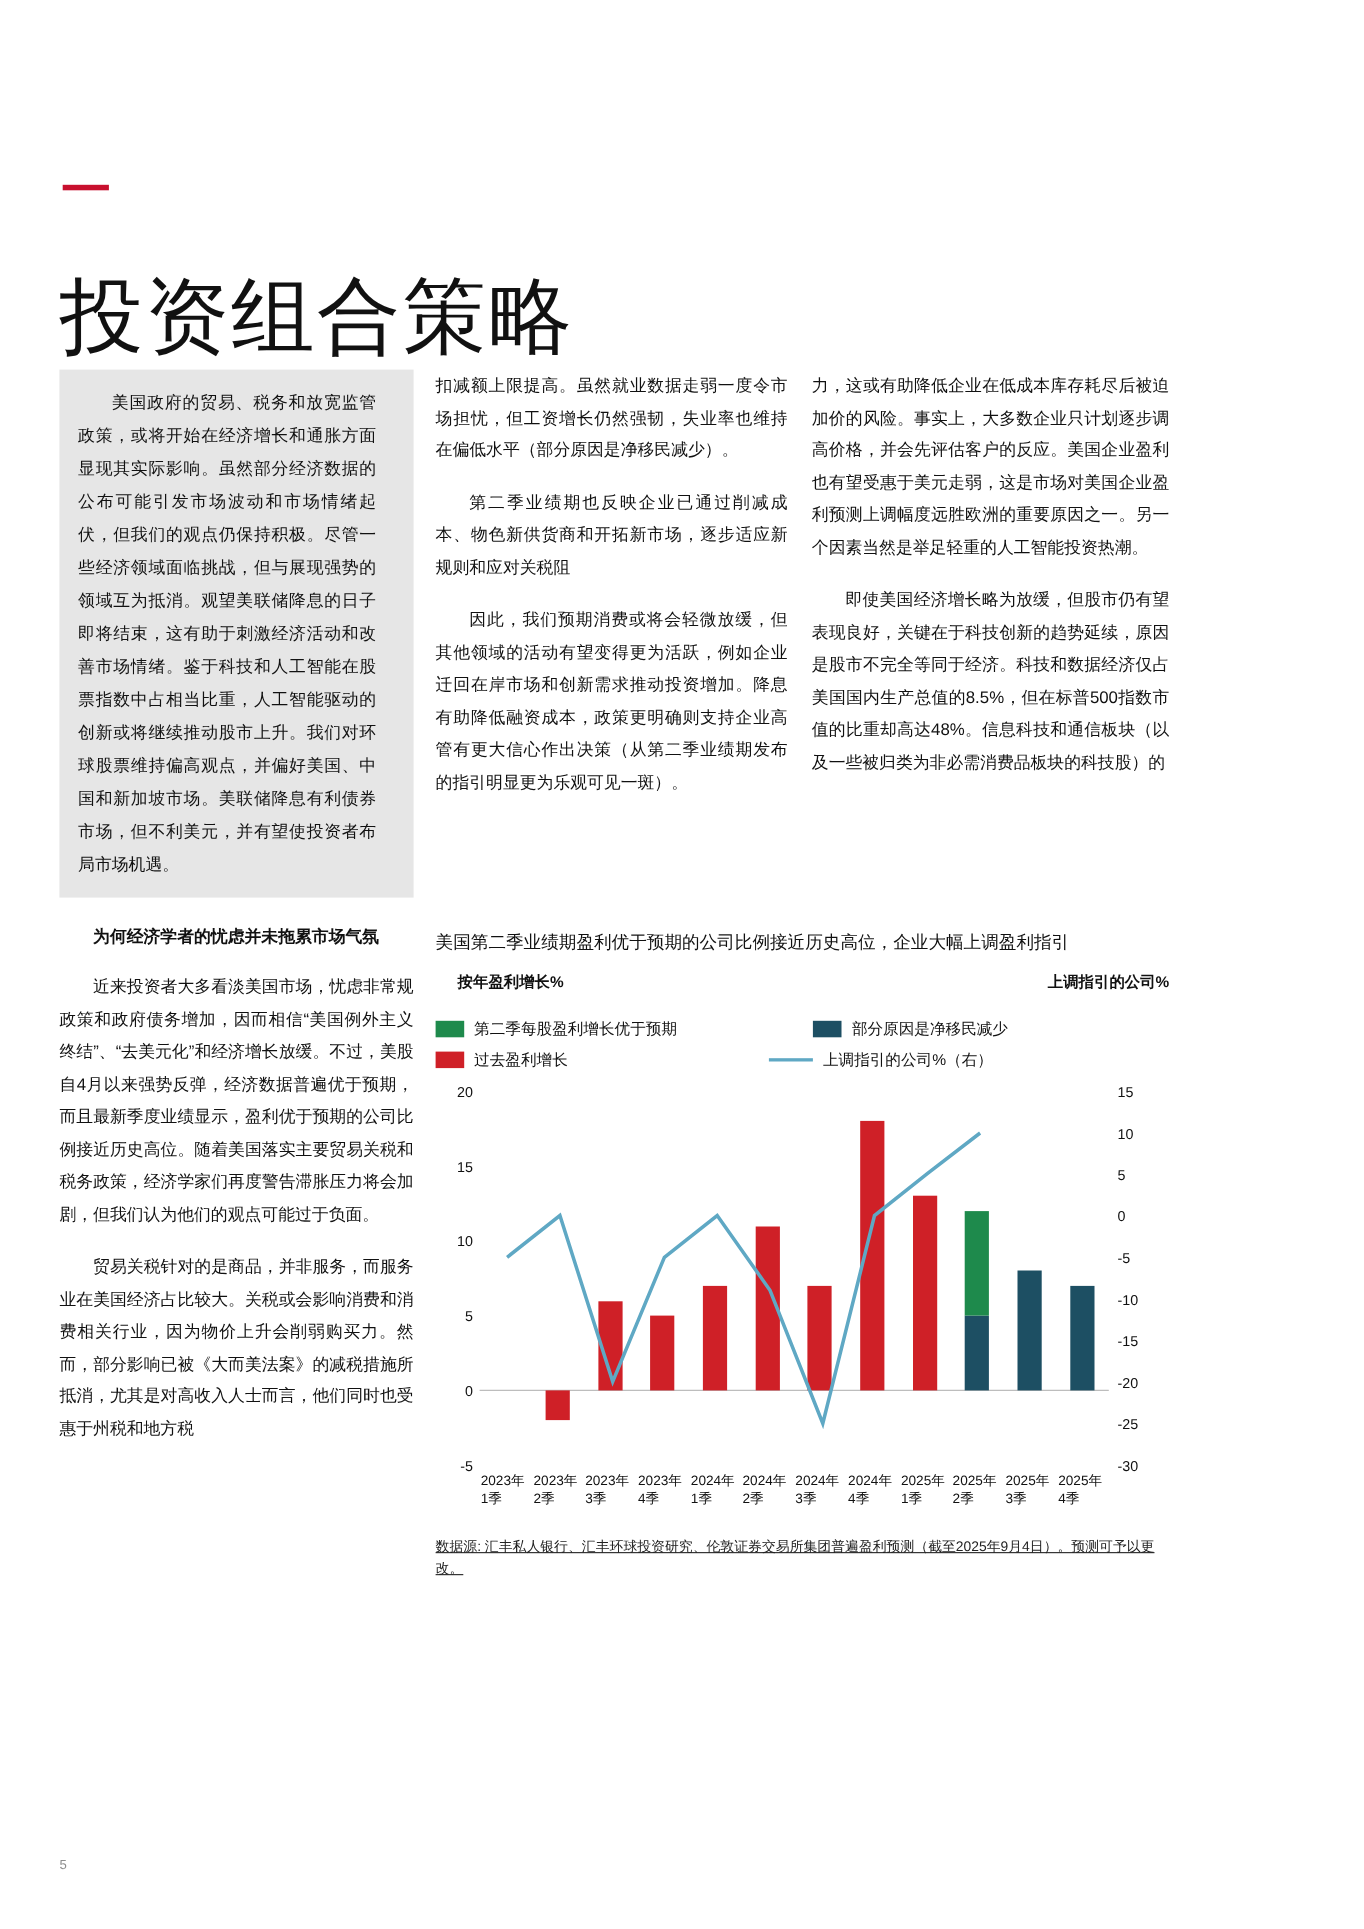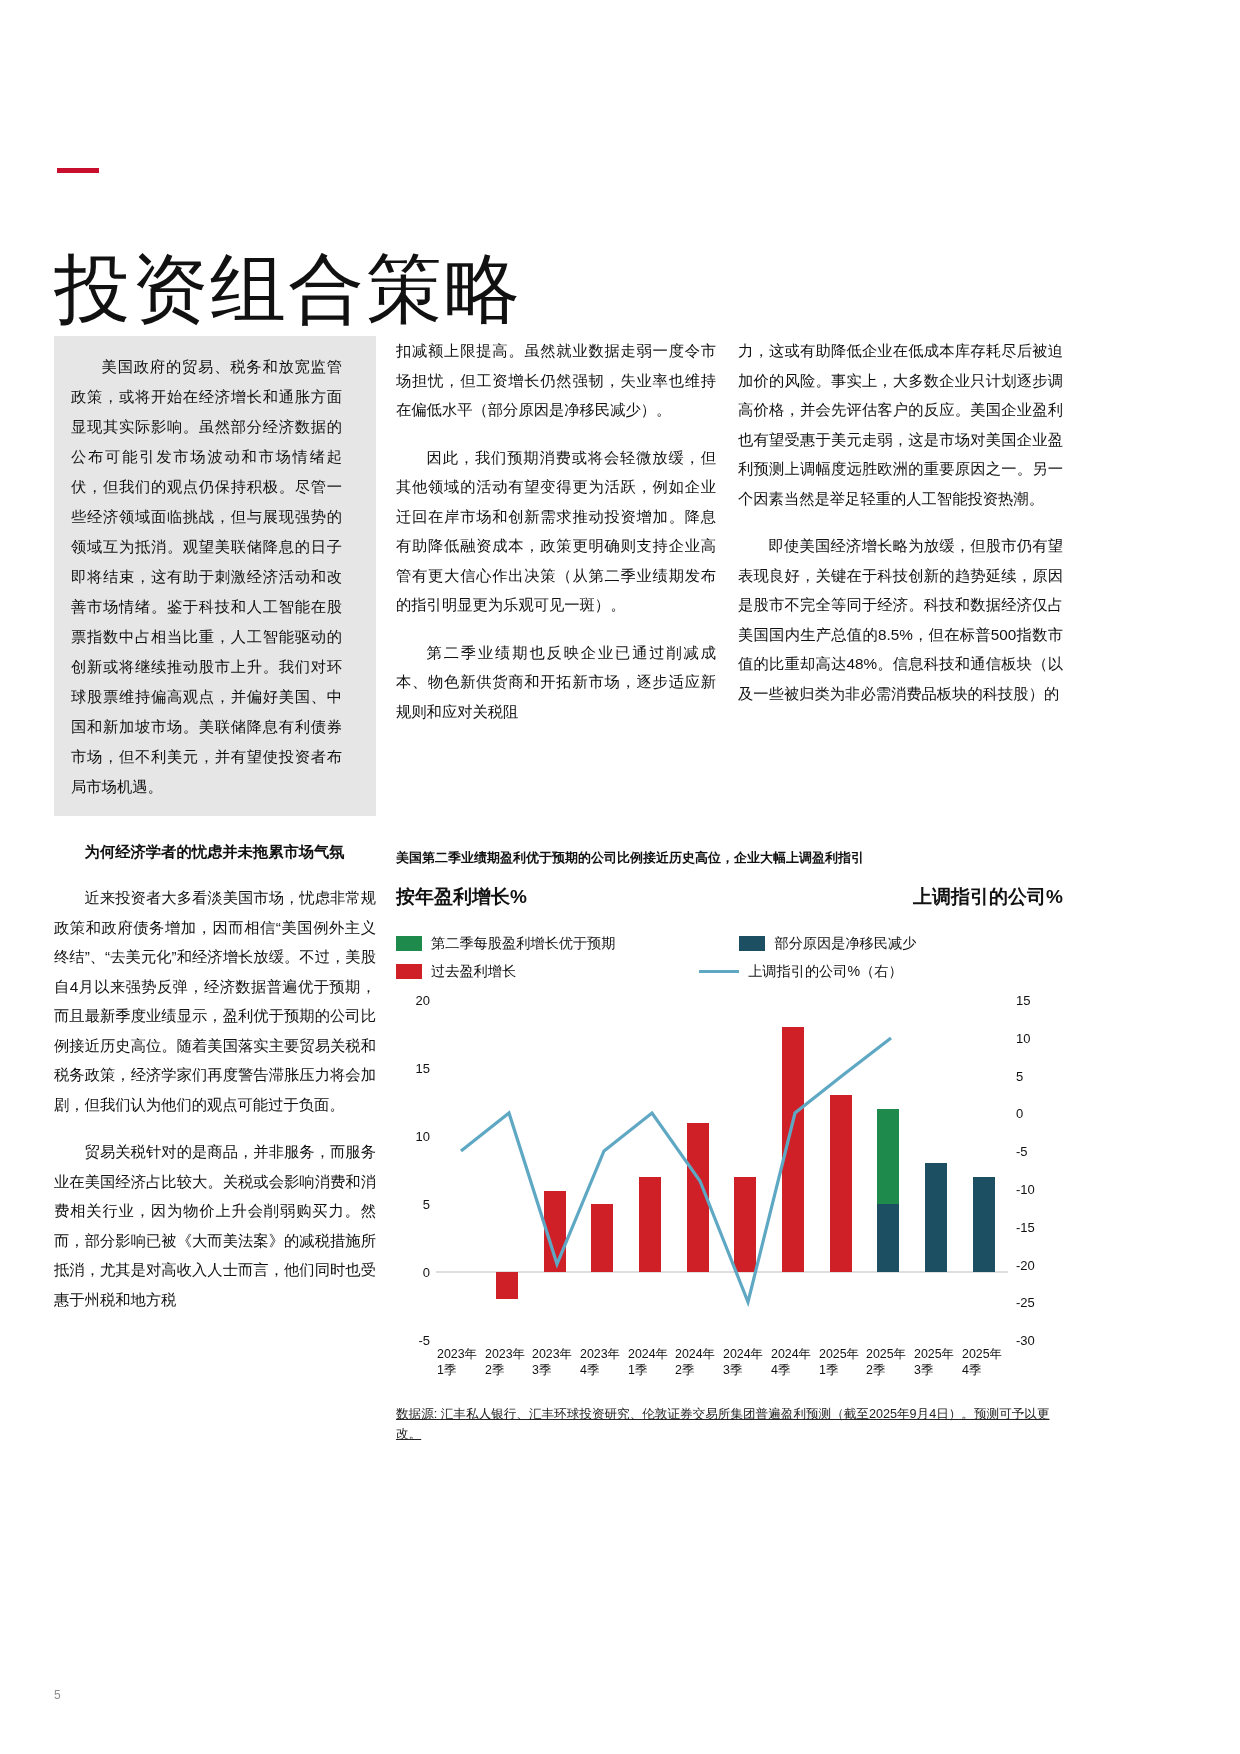--- a/index.html
+++ b/index.html
@@ -79,33 +79,34 @@
     text-indent: 0;
   }
   
   .chart-block {
     position: absolute;
     left: 396px;
     top: 845px;
     width: 667px;
   }
   .chart-title {
-    font-weight: bold;
-    font-size: 13px;
+    font-weight: normal;
+    font-size: 16px;
     line-height: 25px;
     margin: 0 0 14px 0;
     color: #111;
   }
   .axis-labels {
     display: flex;
     justify-content: space-between;
-    font-size: 19px;
+    font-size: 14px;
     font-weight: bold;
     color: #111;
     margin-bottom: 10px;
+    margin-left: 20px;
   }
   .legend {
     margin-top: 24px;
     font-size: 14.2px;
     color: #111;
   }
   .legend-row {
     display: flex;
     align-items: flex-start;
     margin-bottom: 9px;
@@ -175,22 +176,22 @@
     <div class="lead-box">
       <p>美国政府的贸易、税务和放宽监管政策，或将开始在经济增长和通胀方面显现其实际影响。虽然部分经济数据的公布可能引发市场波动和市场情绪起伏，但我们的观点仍保持积极。尽管一些经济领域面临挑战，但与展现强势的领域互为抵消。观望美联储降息的日子即将结束，这有助于刺激经济活动和改善市场情绪。鉴于科技和人工智能在股票指数中占相当比重，人工智能驱动的创新或将继续推动股市上升。我们对环球股票维持偏高观点，并偏好美国、中国和新加坡市场。美联储降息有利债券市场，但不利美元，并有望使投资者布局市场机遇。</p>
     </div>
     <p class="subhead">为何经济学者的忧虑并未拖累市场气氛</p>
     <p>近来投资者大多看淡美国市场，忧虑非常规政策和政府债务增加，因而相信“美国例外主义终结”、“去美元化”和经济增长放缓。不过，美股自4月以来强势反弹，经济数据普遍优于预期，而且最新季度业绩显示，盈利优于预期的公司比例接近历史高位。随着美国落实主要贸易关税和税务政策，经济学家们再度警告滞胀压力将会加剧，但我们认为他们的观点可能过于负面。</p>
     <p>贸易关税针对的是商品，并非服务，而服务业在美国经济占比较大。关税或会影响消费和消费相关行业，因为物价上升会削弱购买力。然而，部分影响已被《大而美法案》的减税措施所抵消，尤其是对高收入人士而言，他们同时也受惠于州税和地方税</p>
   </div>
 
   <div class="col" id="col2">
     <p class="noindent">扣减额上限提高。虽然就业数据走弱一度令市场担忧，但工资增长仍然强韧，失业率也维持在偏低水平（部分原因是净移民减少）。</p>
+    <p>第二季业绩期也反映企业已通过削减成本、物色新供货商和开拓新市场，逐步适应新规则和应对关税阻</p>
     <p>因此，我们预期消费或将会轻微放缓，但其他领域的活动有望变得更为活跃，例如企业迁回在岸市场和创新需求推动投资增加。降息有助降低融资成本，政策更明确则支持企业高管有更大信心作出决策（从第二季业绩期发布的指引明显更为乐观可见一斑）。</p>
-    <p>第二季业绩期也反映企业已通过削减成本、物色新供货商和开拓新市场，逐步适应新规则和应对关税阻</p>
   </div>
 
   <div class="col" id="col3">
     <p class="noindent">力，这或有助降低企业在低成本库存耗尽后被迫加价的风险。事实上，大多数企业只计划逐步调高价格，并会先评估客户的反应。美国企业盈利也有望受惠于美元走弱，这是市场对美国企业盈利预测上调幅度远胜欧洲的重要原因之一。另一个因素当然是举足轻重的人工智能投资热潮。</p>
     <p>即使美国经济增长略为放缓，但股市仍有望表现良好，关键在于科技创新的趋势延续，原因是股市不完全等同于经济。科技和数据经济仅占美国国内生产总值的8.5%，但在标普500指数市值的比重却高达48%。信息科技和通信板块（以及一些被归类为非必需消费品板块的科技股）的</p>
   </div>
 
   <div class="chart-block">
     <div class="chart-title">美国第二季业绩期盈利优于预期的公司比例接近历史高位，企业大幅上调盈利指引</div>
     <div class="axis-labels">

